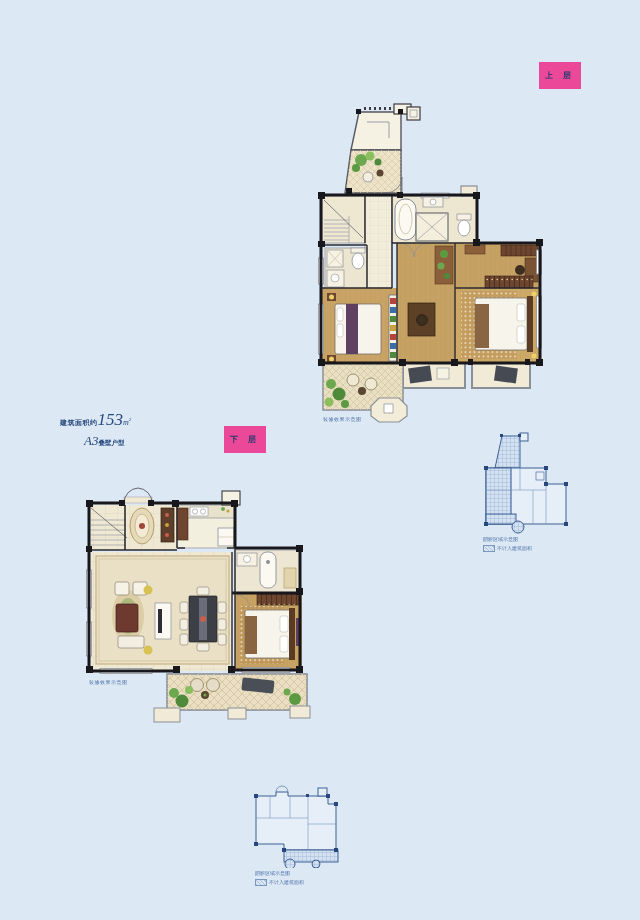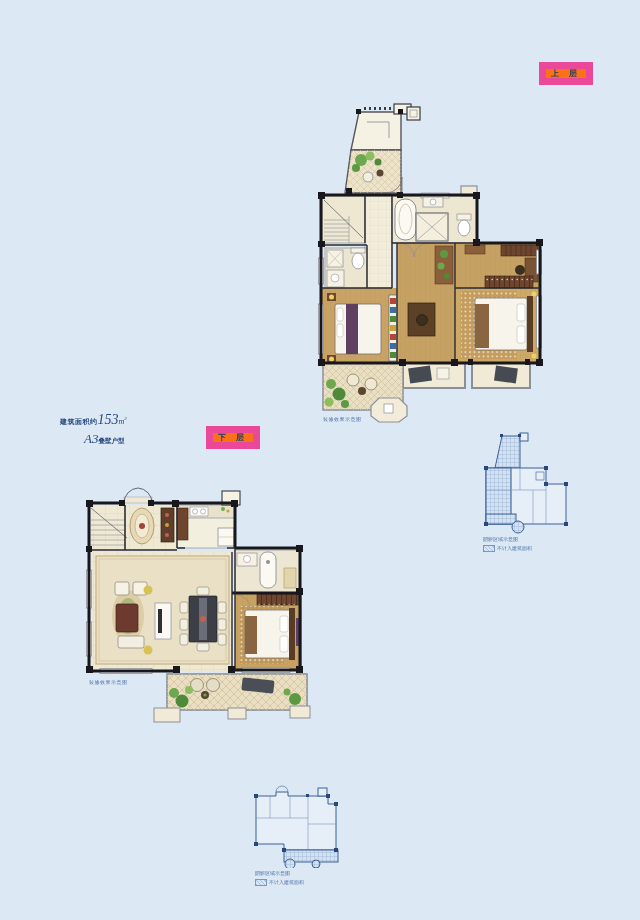--- a/index.html
+++ b/index.html
@@ -4,40 +4,40 @@
 <style>
   html,body{margin:0;padding:0;}
   body{
     width:640px;height:920px;position:relative;overflow:hidden;
     background:#dce8f4;
     font-family:"Liberation Sans","DejaVu Sans",sans-serif;
     color:#1d3a6b;
   }
   .abs{position:absolute;}
   .floor-tag{
-    background:#f97316;border:7px solid #ec4899;
+    background:#ec4899;border:1px solid #ec4899;
     color:#1d3a6b;font-weight:bold;font-size:8px;line-height:9px;
-    padding:0 5px;letter-spacing:4px;white-space:nowrap;
+    padding:8px 5px;letter-spacing:4px;white-space:nowrap;
     font-family:"Liberation Serif","DejaVu Serif",serif;
   }
   .caption{
     color:#4a6fa8;font-size:5px;line-height:6px;letter-spacing:.5px;white-space:nowrap;
   }
   .kp-caption{color:#4a6fa8;font-size:5px;line-height:9px;white-space:nowrap;}
   .kp-caption .swatch{
     display:inline-block;width:10px;height:5px;vertical-align:middle;margin-right:2px;
     background:repeating-linear-gradient(45deg,#a9c0de 0 1px,#dbe6f3 1px 3px);
     border:.5px solid #7b97bd;
   }
   .areaBlock{width:150px;}
   .areaLine1{white-space:nowrap;}
   .areaPrefix{font-size:7px;letter-spacing:.5px;color:#27497e;font-weight:bold;}
   .areaNum{
     font-family:"Liberation Serif","DejaVu Serif",serif;font-style:italic;
-    font-size:14px;color:#27497e;
+    font-size:17px;color:#27497e;
   }
   .areaUnit{
     font-family:"Liberation Serif","DejaVu Serif",serif;font-style:italic;
     font-size:8px;color:#27497e;
   }
   .areaUnit sup{font-size:5px;}
   .areaLine2{white-space:nowrap;margin-top:1px;margin-left:24px;}
   .typeCode{
     font-family:"Liberation Serif","DejaVu Serif",serif;font-style:italic;
     font-size:13px;color:#27497e;margin-top:48px;
@@ -236,21 +236,21 @@
 
 <div class="abs areaBlock" style="left:60px;top:410px;">
   <div class="areaLine1">
     <span class="areaPrefix">建筑面积约</span><span class="areaNum">153</span><span class="areaUnit"><span>m</span><sup>2</sup></span>
   </div>
   <div class="areaLine2">
     <span class="typeCode">A3</span><span class="typeSuffix">叠墅户型</span>
   </div>
 </div>
 
-<div class="abs floor-tag" style="left:206px;top:426px;">下 层</div>
+<div class="abs floor-tag" style="left:224px;top:426px;">下 层</div>
 
 <svg class="abs" style="left:82px;top:478px;" width="235" height="250" viewBox="0 0 235 250">
   <defs>
     <pattern id="lTile" width="12" height="12" patternUnits="userSpaceOnUse">
       <path d="M12 0V12M0 12H12" stroke="#dbcfb1" stroke-width=".7"></path>
     </pattern>
     <pattern id="lPlank" width="5" height="6" patternUnits="userSpaceOnUse">
       <path d="M0 0V6" stroke="#a8854c" stroke-width=".5" opacity=".55"></path>
     </pattern>
     <pattern id="lLat" width="8" height="8" patternUnits="userSpaceOnUse">

